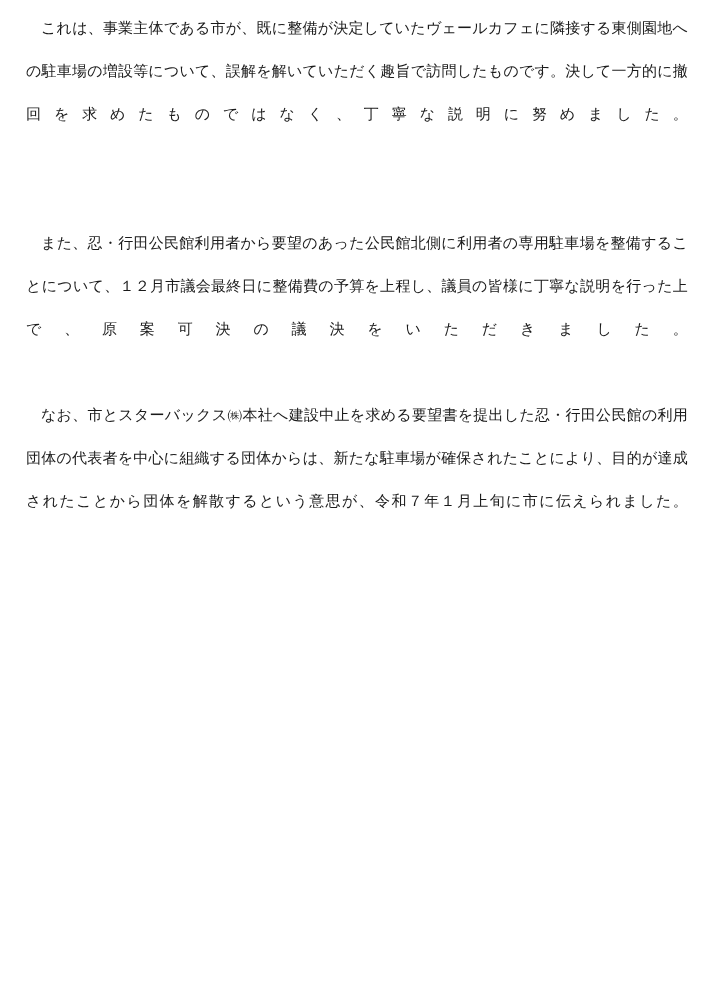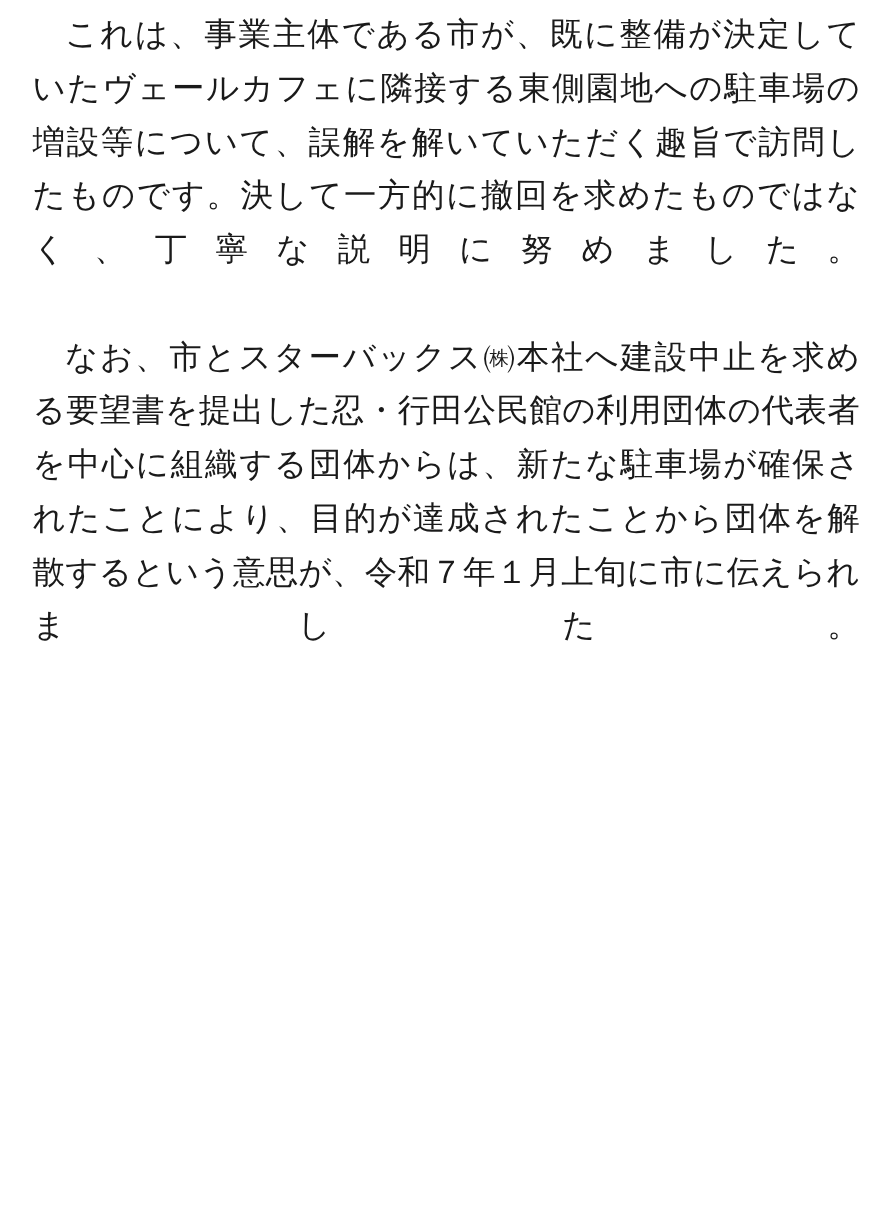--- a/index.html
+++ b/index.html
@@ -26,21 +26,21 @@
     background: #ffffff;
     position: relative;
   }
 
   .doc-body {
     padding-top: 7px;
   }
 
   
   .para {
-    font-size: 26px;
+    font-size: 15px;
     line-height: 43px;
     letter-spacing: 0.2px;
     text-align: justify;
     text-justify: inter-character;
     text-indent: 1em;
     margin: 0;
     word-break: break-all;
     overflow-wrap: break-word;
     color: #1a1a1a;
     font-weight: 400;
@@ -65,17 +65,18 @@
 </style>
 </head>
 <body>
 
 <div id="document-page">
   <div class="doc-body">
 
     <p class="para">これは、事業主体である市が、既に整備が決定していたヴェールカフェに隣接する東側園地への駐車場の増設等について、誤解を解いていただく趣旨で訪問したものです。決して一方的に撤回を求めたものではなく、丁寧な説明に努めました。</p>
 
 
+    <p class="para gap-before">また、忍・行田公民館利用者から要望のあった公民館北側に利用者の専用駐車場を整備することについて、１２月市議会最終日に整備費の予算を上程し、議員の皆様に丁寧な説明を行った上で、原案可決の議決をいただきました。</p>
 
     <p class="para no-gap">なお、市とスターバックス㈱本社へ建設中止を求める要望書を提出した忍・行田公民館の利用団体の代表者を中心に組織する団体からは、新たな駐車場が確保されたことにより、目的が達成されたことから団体を解散するという意思が、令和７年１月上旬に市に伝えられました。</p>
 
   </div>
 </div>
 
 </body></html>

